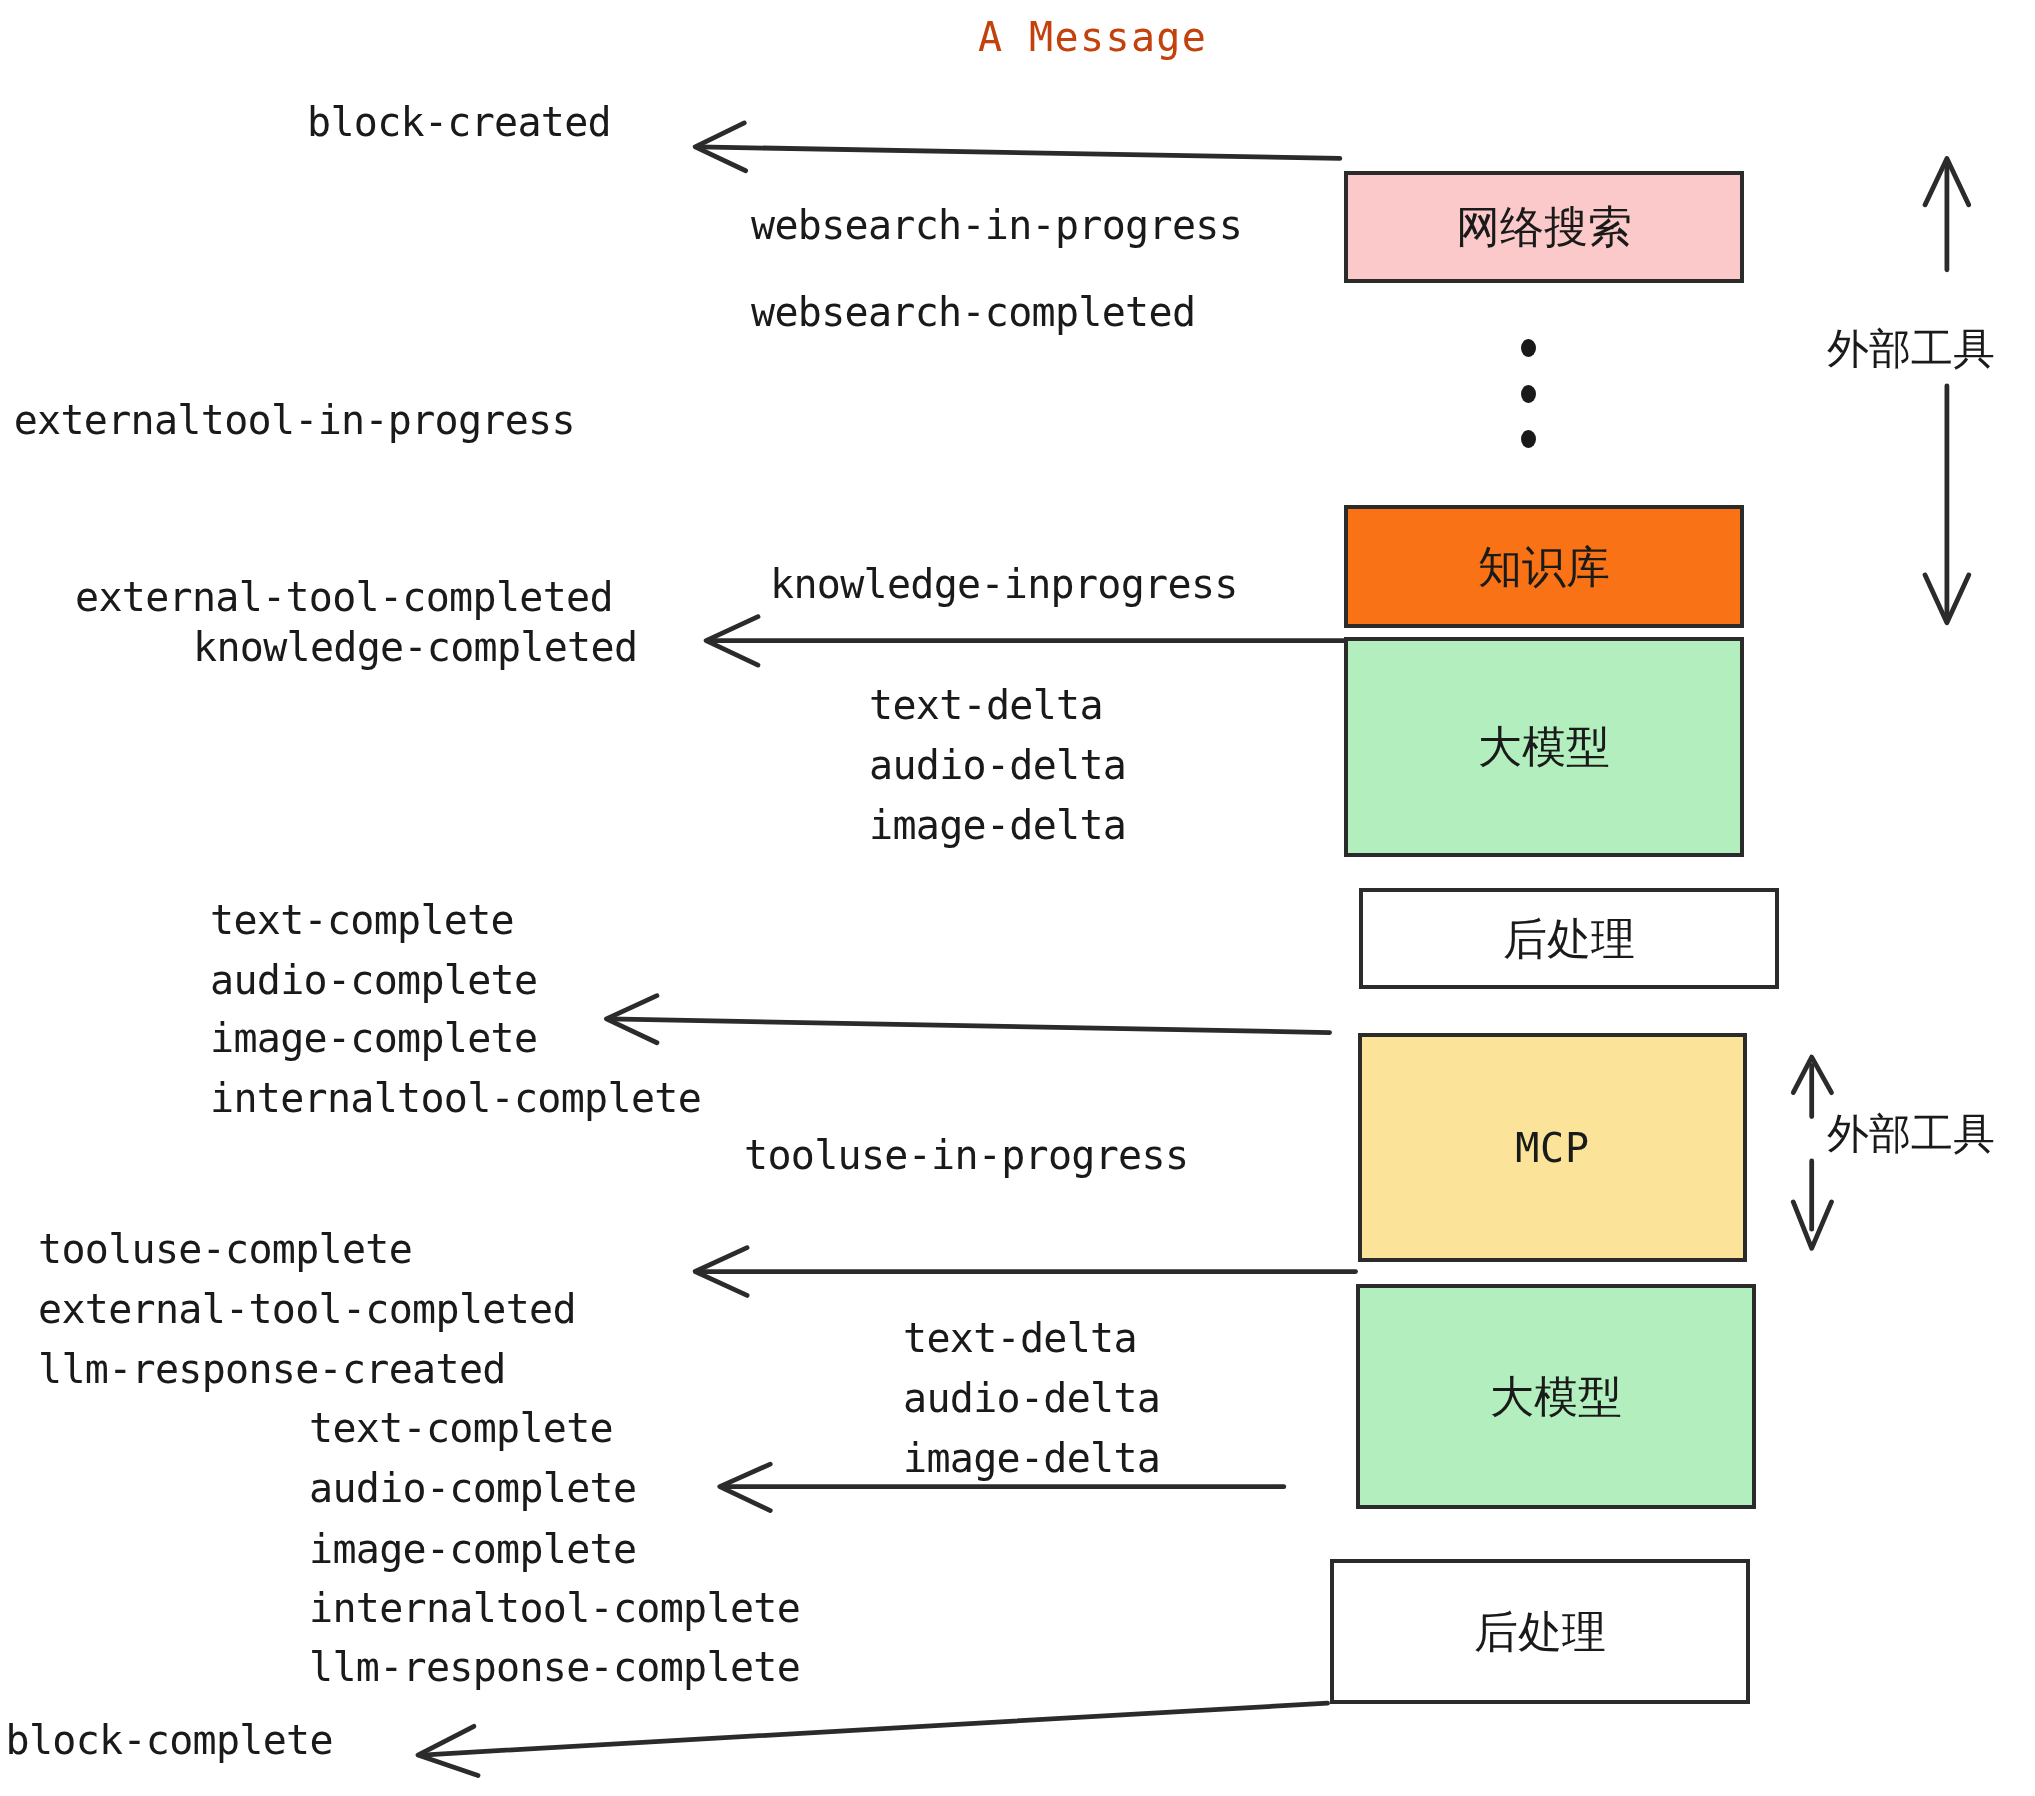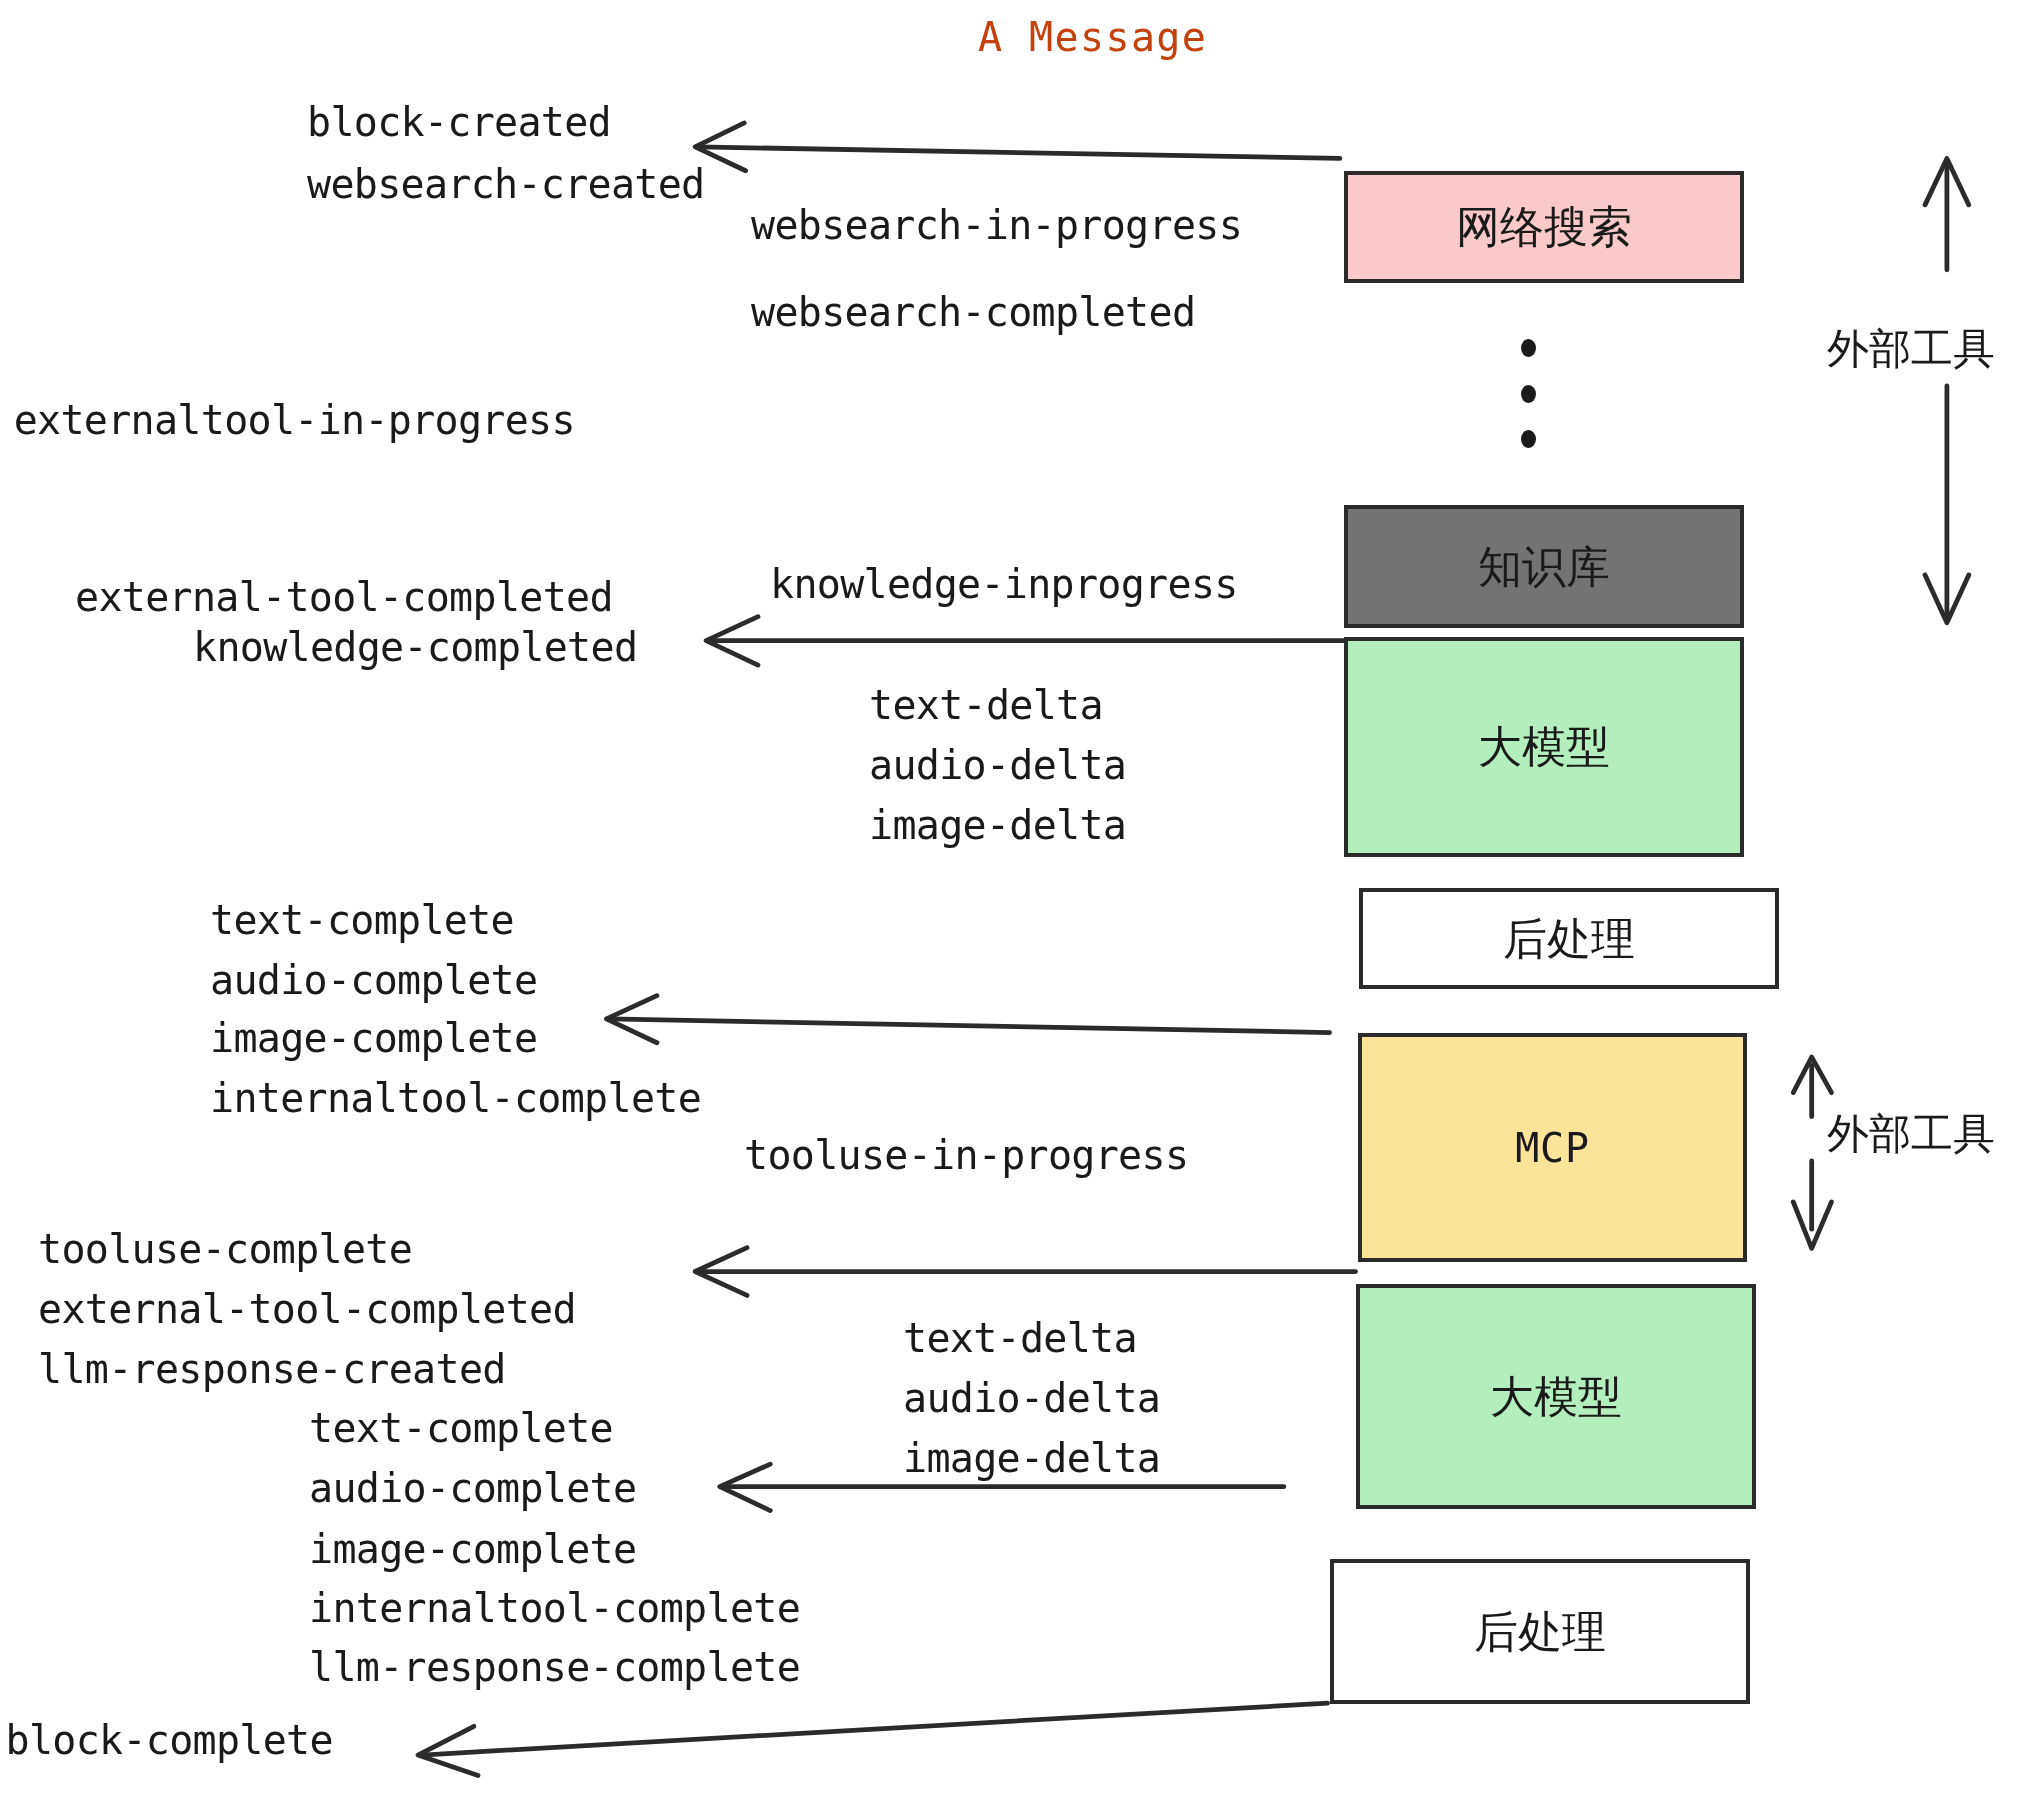--- a/index.html
+++ b/index.html
@@ -92,21 +92,21 @@
   <div class="box" style="left:1344px; top:171px; width:400px; height:112px; background:#fbc9c9;">
     <span class="boxlabel">网络搜索</span>
   </div>
 
   <div class="dots" style="left:1520px; top:339px; width:16.4px; height:109px;">
     <i></i>
       <i></i>
       <i></i>
   </div>
 
-  <div class="box" style="left:1344px; top:505px; width:400px; height:123px; background:#737373;justify-content:center;">
+  <div class="box" style="left:1344px; top:505px; width:400px; height:123px; background:#f97316;justify-content:center;">
     <span class="boxlabel">知识库</span>
   </div>
 
   <div class="box" style="left:1344px; top:637px; width:400px; height:220px; background:#b3efbe;">
     <span class="boxlabel">大模型</span>
   </div>
 
   <div class="box" style="left:1359px; top:888px; width:420px; height:101px; background:#ffffff;">
     <span class="boxlabel">后处理</span>
   </div>
@@ -117,21 +117,20 @@
 
   <div class="box" style="left:1356px; top:1284px; width:400px; height:225px; background:#b3efbe;">
     <span class="boxlabel">大模型</span>
   </div>
 
   <div class="box" style="left:1330px; top:1559px; width:420px; height:145px; background:#ffffff;">
     <span class="boxlabel">后处理</span>
   </div>
 
   <div class="evt" style="left:307px; top:102px;">block-created</div>
-  <div class="evt" style="left:307px; top:164px;">websearch-created</div>
 
   <div class="evt" style="left:751px; top:205px;">websearch-in-progress</div>
   <div class="evt" style="left:751px; top:292px;">websearch-completed</div>
 
   <div class="evt" style="left:13.7px; top:400px;">externaltool-in-progress</div>
 
   <div class="evt" style="left:770px; top:546px;margin-top:18px;">knowledge-inprogress</div>
 
   <div class="evt" style="left:75px; top:577px;">external-tool-completed</div>
   <div class="evt" style="left:193px; top:627px;">knowledge-completed</div>

